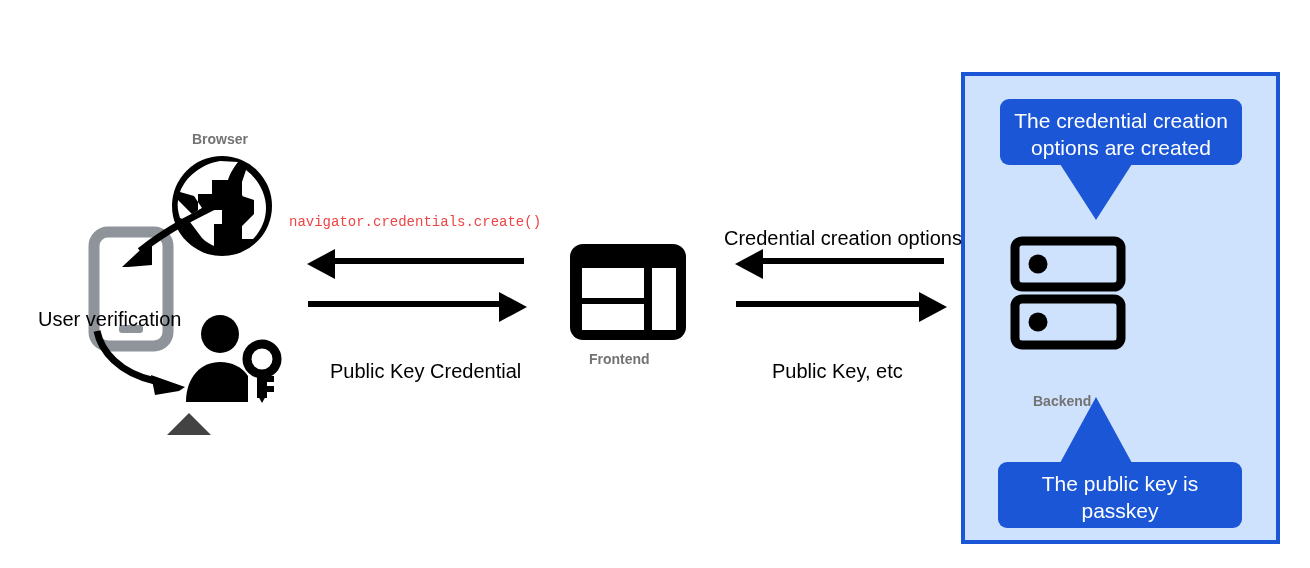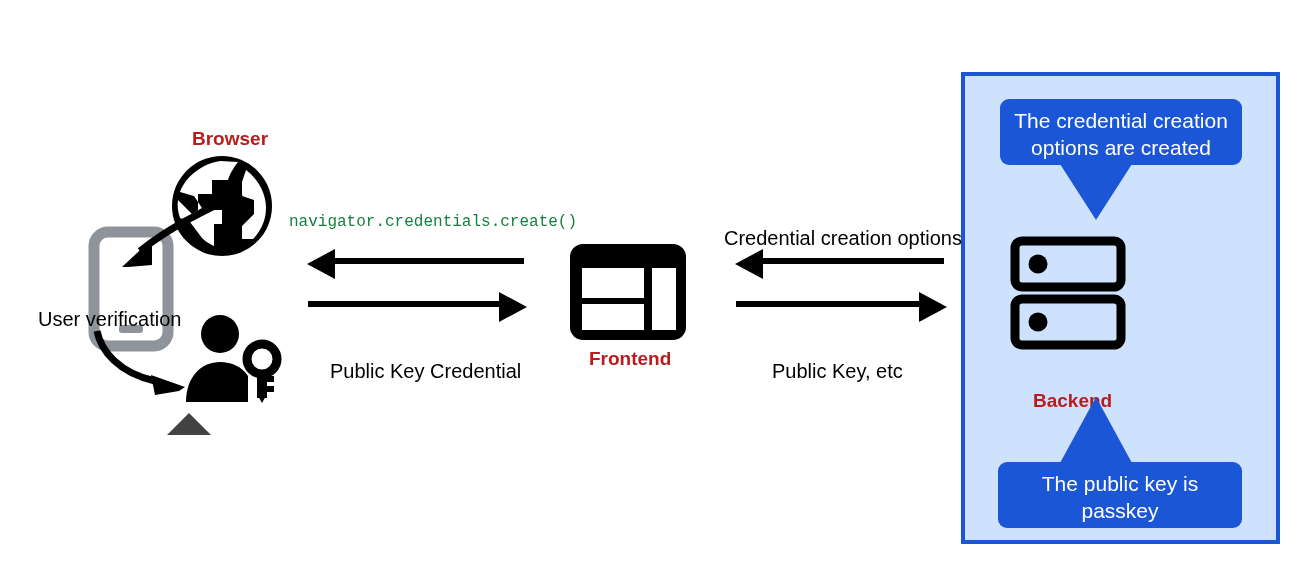--- a/index.html
+++ b/index.html
@@ -101,32 +101,32 @@
 
   
   .label {
     font-size: 20px;
     line-height: 24px;
     white-space: nowrap;
     color: #000;
     margin-top: 16px;
   }
   .label-bold {
-    font-size: 19px;
+    font-size: 14px;
     font-weight: bold;
     line-height: 20px;
     white-space: nowrap;
-    color: #b91c1c;
+    color: #737373;
   }
   .label-mono {
     font-family: "Liberation Mono", "DejaVu Sans Mono", monospace;
-    font-size: 16px;
+    font-size: 14px;
     line-height: 23px;
     white-space: nowrap;
-    color: #15803d;
+    color: #ef4444;
   }
 
   .lbl-browser   { left: 192px; top: 118px; }
   .lbl-frontend  { left: 589px; top: 338px; }
   .lbl-backend   { left: 1033px; top: 348px; margin-top: 32px; }
   .lbl-userverif { left: 38px;  top: 280px; z-index: 7; }
   .lbl-navcreate { left: 289px; top: 200px; }
   .lbl-pkc       { left: 330px; top: 332px; }
   .lbl-cco       { left: 724px; top: 199px; }
   .lbl-pkey      { left: 772px; top: 332px; text-align: center; }

